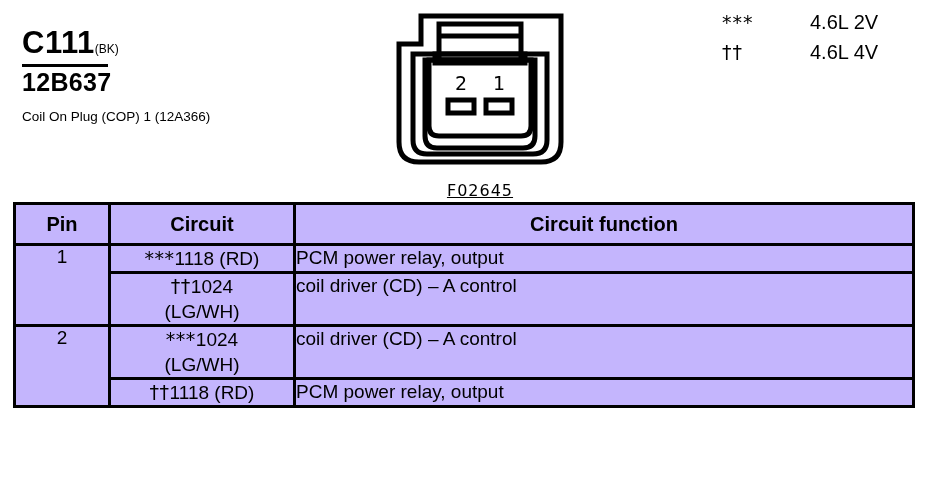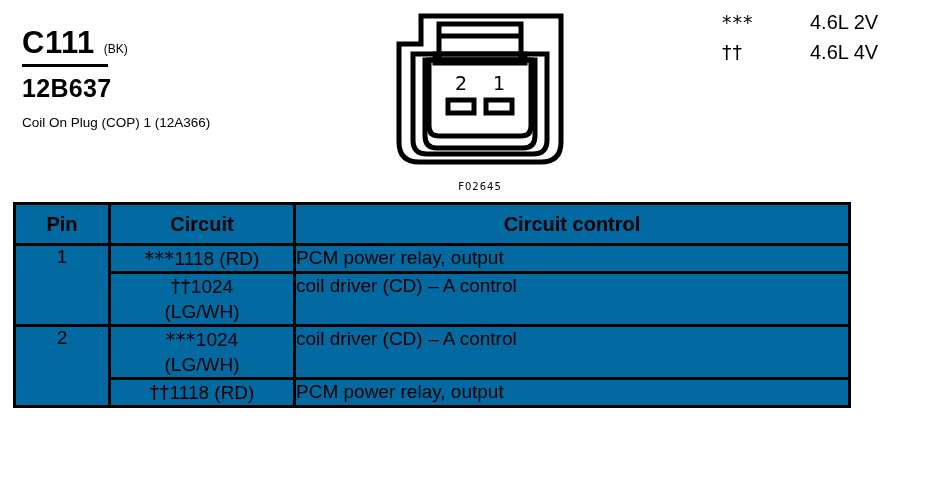--- a/index.html
+++ b/index.html
@@ -19,21 +19,21 @@
   
   #connector-header {
     position: absolute;
     left: 22px;
     top: 26px;
     width: 300px;
   }
   #connector-id-row {
     display: flex;
     align-items: baseline;
-    gap: 9px;
+    gap: 0;
     height: 36px;
   }
   #connector-id {
     font-size: 31px;
     font-weight: bold;
     letter-spacing: 0.5px;
     line-height: 34px;
   }
   #connector-color {
     font-size: 12px;
@@ -42,43 +42,43 @@
   #connector-id-underline {
     width: 86px;
     height: 3px;
     background: #000;
     margin-top: 2px;
   }
   #connector-part {
     font-size: 25px;
     font-weight: bold;
     line-height: 30px;
-    margin-top: 6px;
     letter-spacing: 0.3px;
   }
   #connector-desc {
     font-size: 13.5px;
     line-height: 16px;
     margin-top: 12px;
   }
 
   
   #connector-figure {
     position: absolute;
     left: 385px;
     top: 2px;
     width: 190px;
     text-align: center;
   }
   #connector-svg { display: block; }
   #connector-figure-label {
-    font-size: 10px;
+    font-size: 16px;
     letter-spacing: 1px;
     margin-top: 4px;
     font-family: "DejaVu Sans", sans-serif;
+    text-decoration: underline;
   }
 
   
   #legend {
     position: absolute;
     left: 722px;
     top: 10px;
     width: 220px;
   }
   .legend-row {
@@ -97,24 +97,24 @@
     font-size: 20px;
     line-height: 24px;
     margin-left: 33px;
   }
 
   
   #pinout-table {
     position: absolute;
     left: 13px;
     top: 202px;
-    width: 838px;
+    width: 902px;
     border-collapse: collapse;
     table-layout: fixed;
-    background: #0369a1;
+    background: #c4b5fd;
   }
   #pinout-table th,
   #pinout-table td {
     border: 3px solid #000;
     padding: 0;
     vertical-align: top;
   }
   #pinout-table th {
     height: 38px;
     font-size: 20px;
@@ -208,21 +208,21 @@
 <table id="pinout-table">
   <colgroup>
     <col class="col-pin">
       <col class="col-circuit">
       <col class="col-function">
   </colgroup>
   <thead>
     <tr>
       <th>Pin</th>
       <th>Circuit</th>
-      <th>Circuit control</th>
+      <th>Circuit function</th>
     </tr>
   </thead>
   <tbody>
     <tr>
       <td class="cell-pin" rowspan="2">1</td>
       <td class="cell-circuit">
         <span class="sym">***</span><span>1118 (RD)</span>
       </td>
       <td class="cell-function">PCM power relay, output</td>
     </tr>

